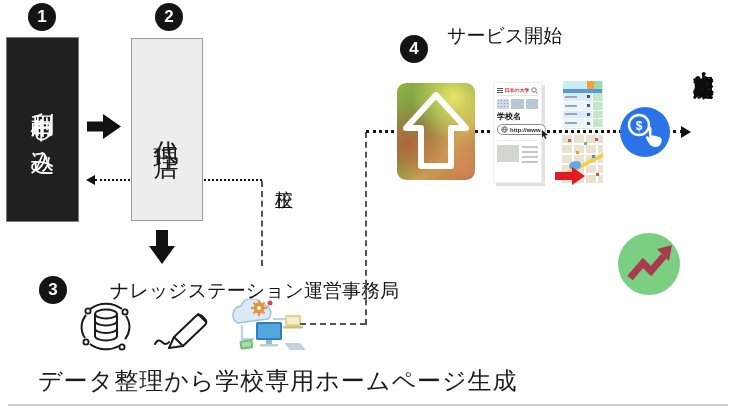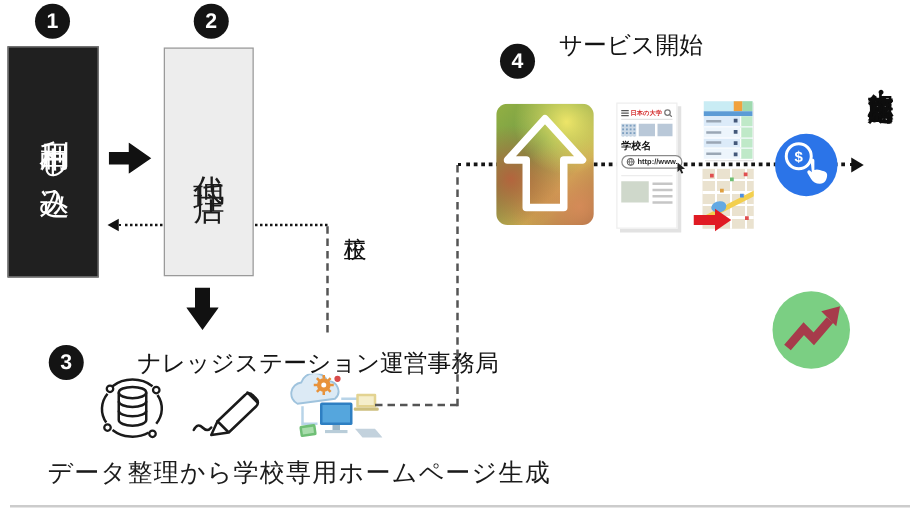--- a/index.html
+++ b/index.html
@@ -18,21 +18,21 @@
   .dotline-thick{position:absolute;border-top:3px dotted #151515;z-index:0;}
   .dashv{position:absolute;border-left:2px dashed #555;width:0;z-index:0;}
   .dashh{position:absolute;border-top:2px dashed #555;height:0;z-index:0;}
   .arrowhead-left{position:absolute;width:0;height:0;border-top:5px solid transparent;
          border-bottom:5px solid transparent;border-right:9px solid #111;z-index:1;}
   .arrowhead-right{position:absolute;width:0;height:0;border-top:6px solid transparent;
          border-bottom:6px solid transparent;border-left:10px solid #111;z-index:1;}
   .label{position:absolute;font-size:19px;color:#141414;white-space:nowrap;}
   .kousei{position:absolute;left:272px;top:176px;font-size:18px;letter-spacing:3px;color:#111;}
   .outcome{position:absolute;left:691px;top:57px;font-size:20px;font-weight:bold;color:#0d0d0d;letter-spacing:1px;}
-  .caption{position:absolute;left:38px;top:365px;font-size:20px;color:#1b1b1b;letter-spacing:1px;}
+  .caption{position:absolute;left:38px;top:365px;font-size:24px;color:#1b1b1b;letter-spacing:1px;}
   .divider{position:absolute;left:8px;top:404px;width:720px;height:2px;background:#ccc;}
   
   .photo{position:absolute;left:397px;top:83px;width:78px;height:97px;border-radius:9px;overflow:hidden;z-index:2;
      background:
        radial-gradient(circle at 72% 15%, rgba(244,233,106,.95) 0%, rgba(244,233,106,0) 42%),
        radial-gradient(circle at 15% 62%, rgba(186,94,60,.9) 0%, rgba(186,94,60,0) 48%),
        radial-gradient(circle at 85% 85%, rgba(217,139,90,.9) 0%, rgba(217,139,90,0) 52%),
        linear-gradient(135deg,#93b043 0%,#6f9a46 38%,#c8b050 68%,#8a5a35 100%);}
   
   .page{position:absolute;left:493px;top:82px;width:49px;height:101px;background:#fff;z-index:2;

